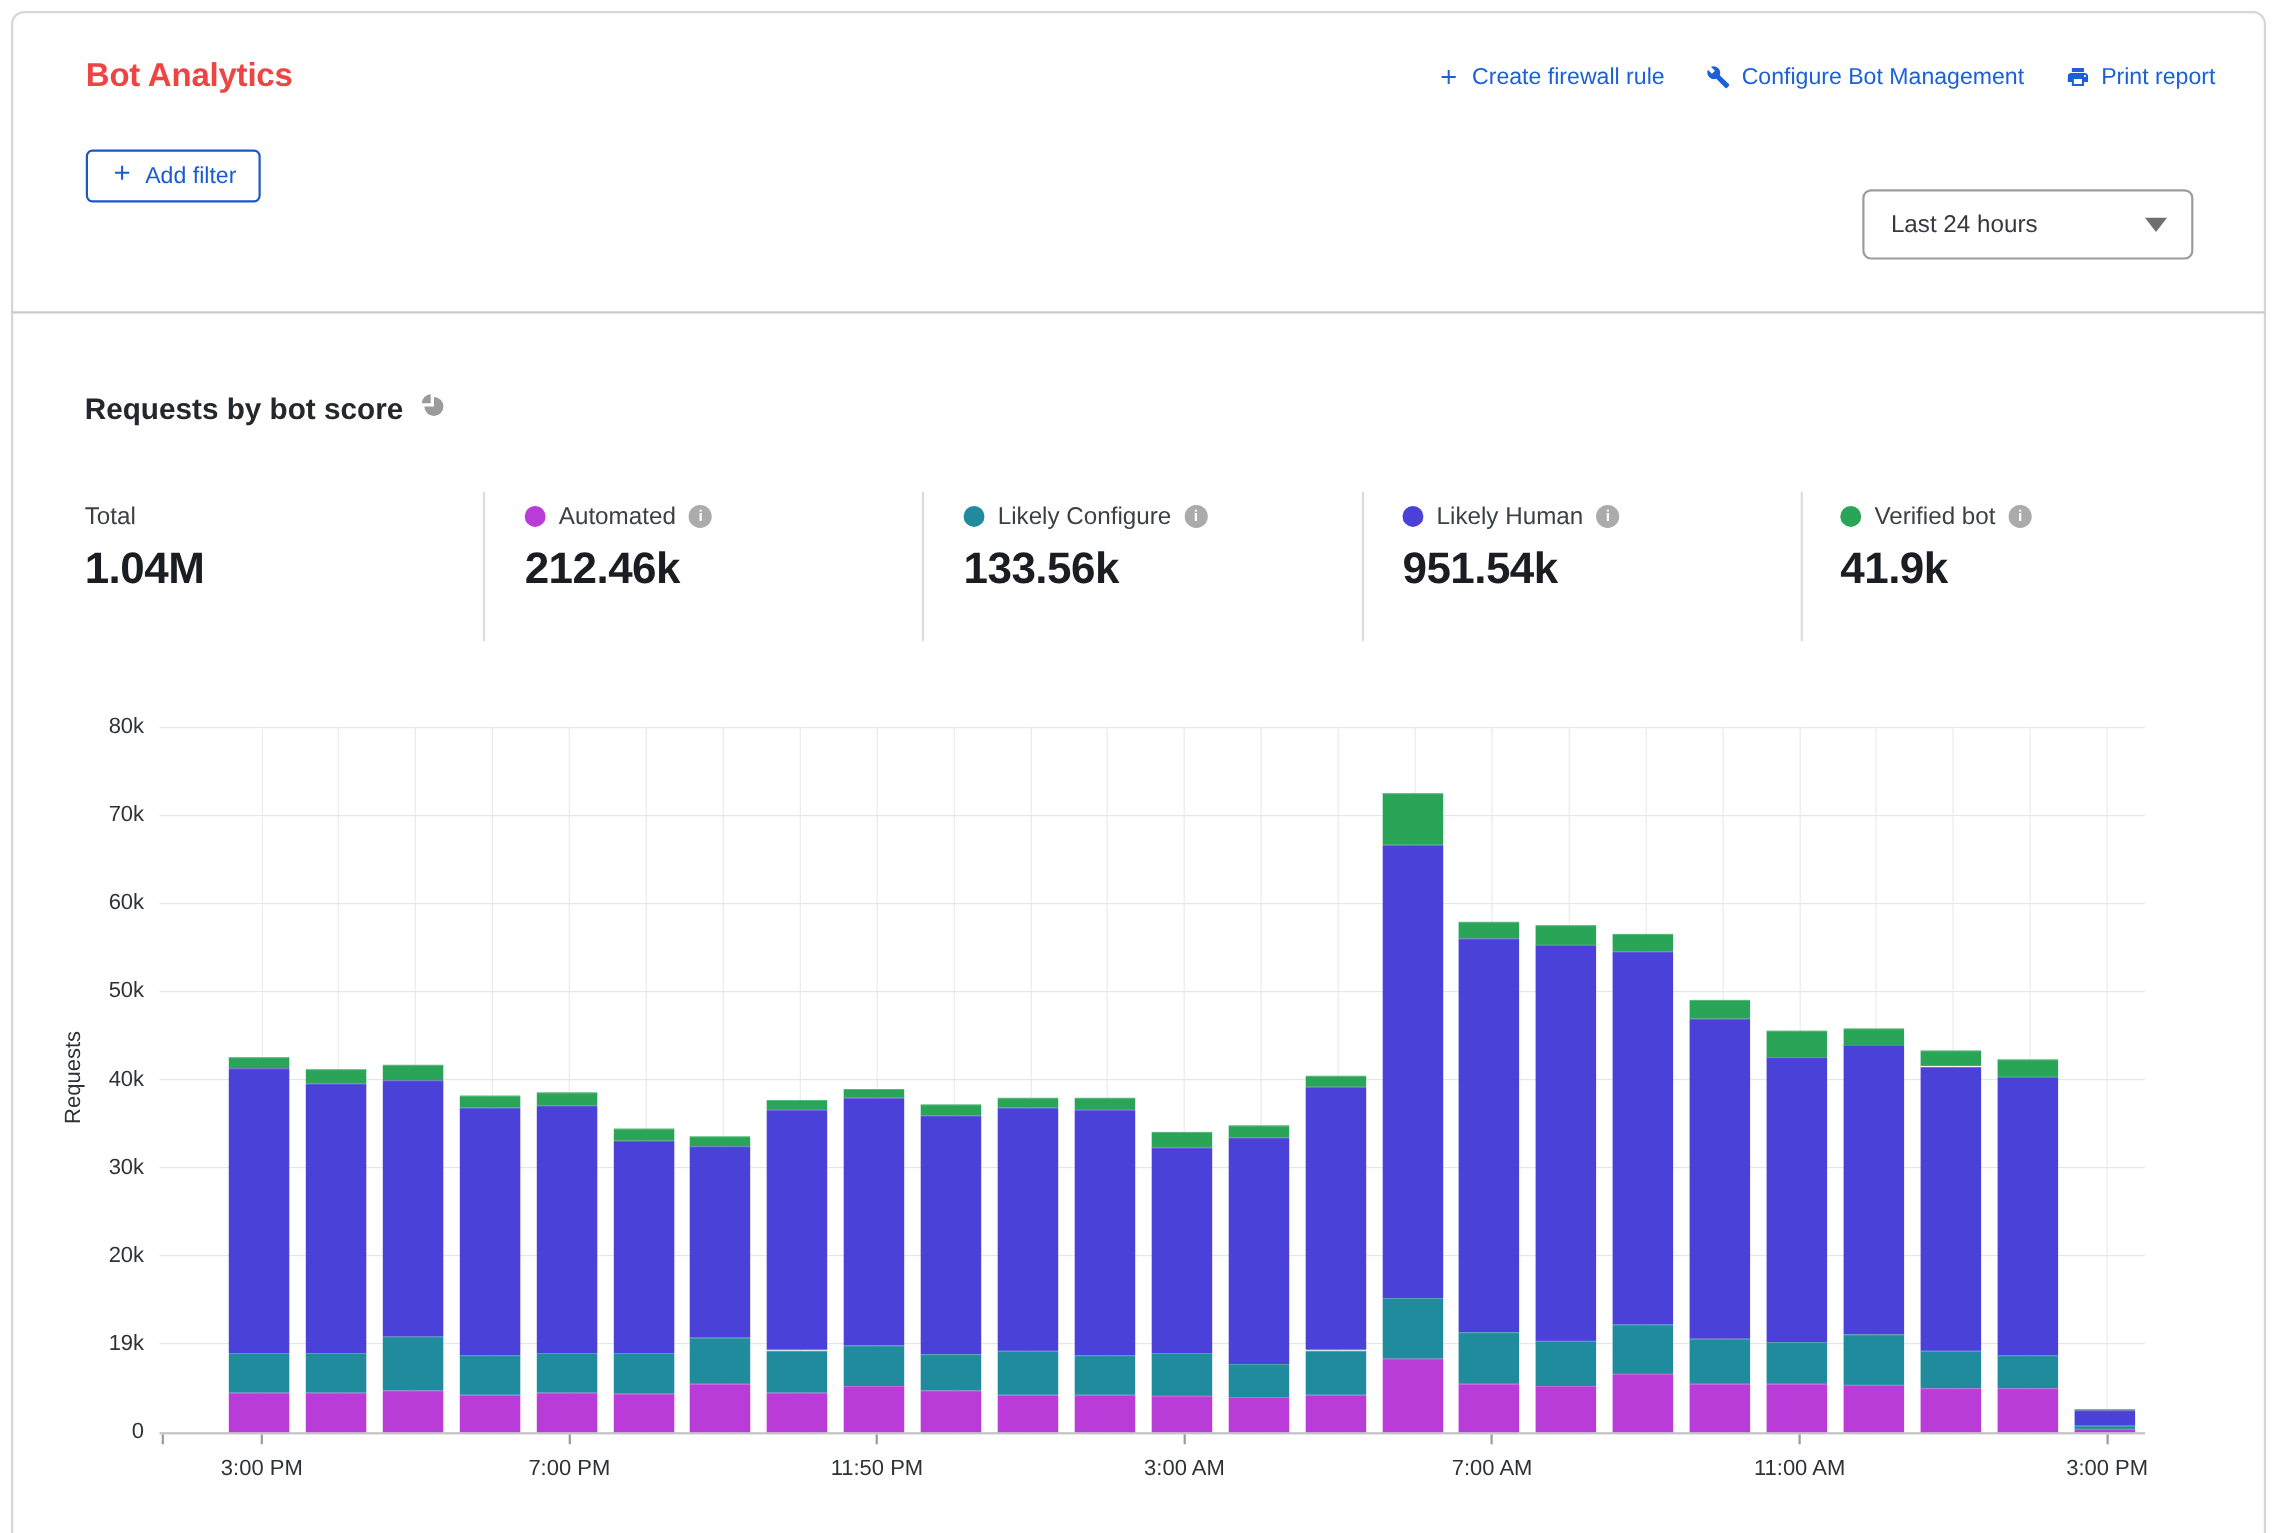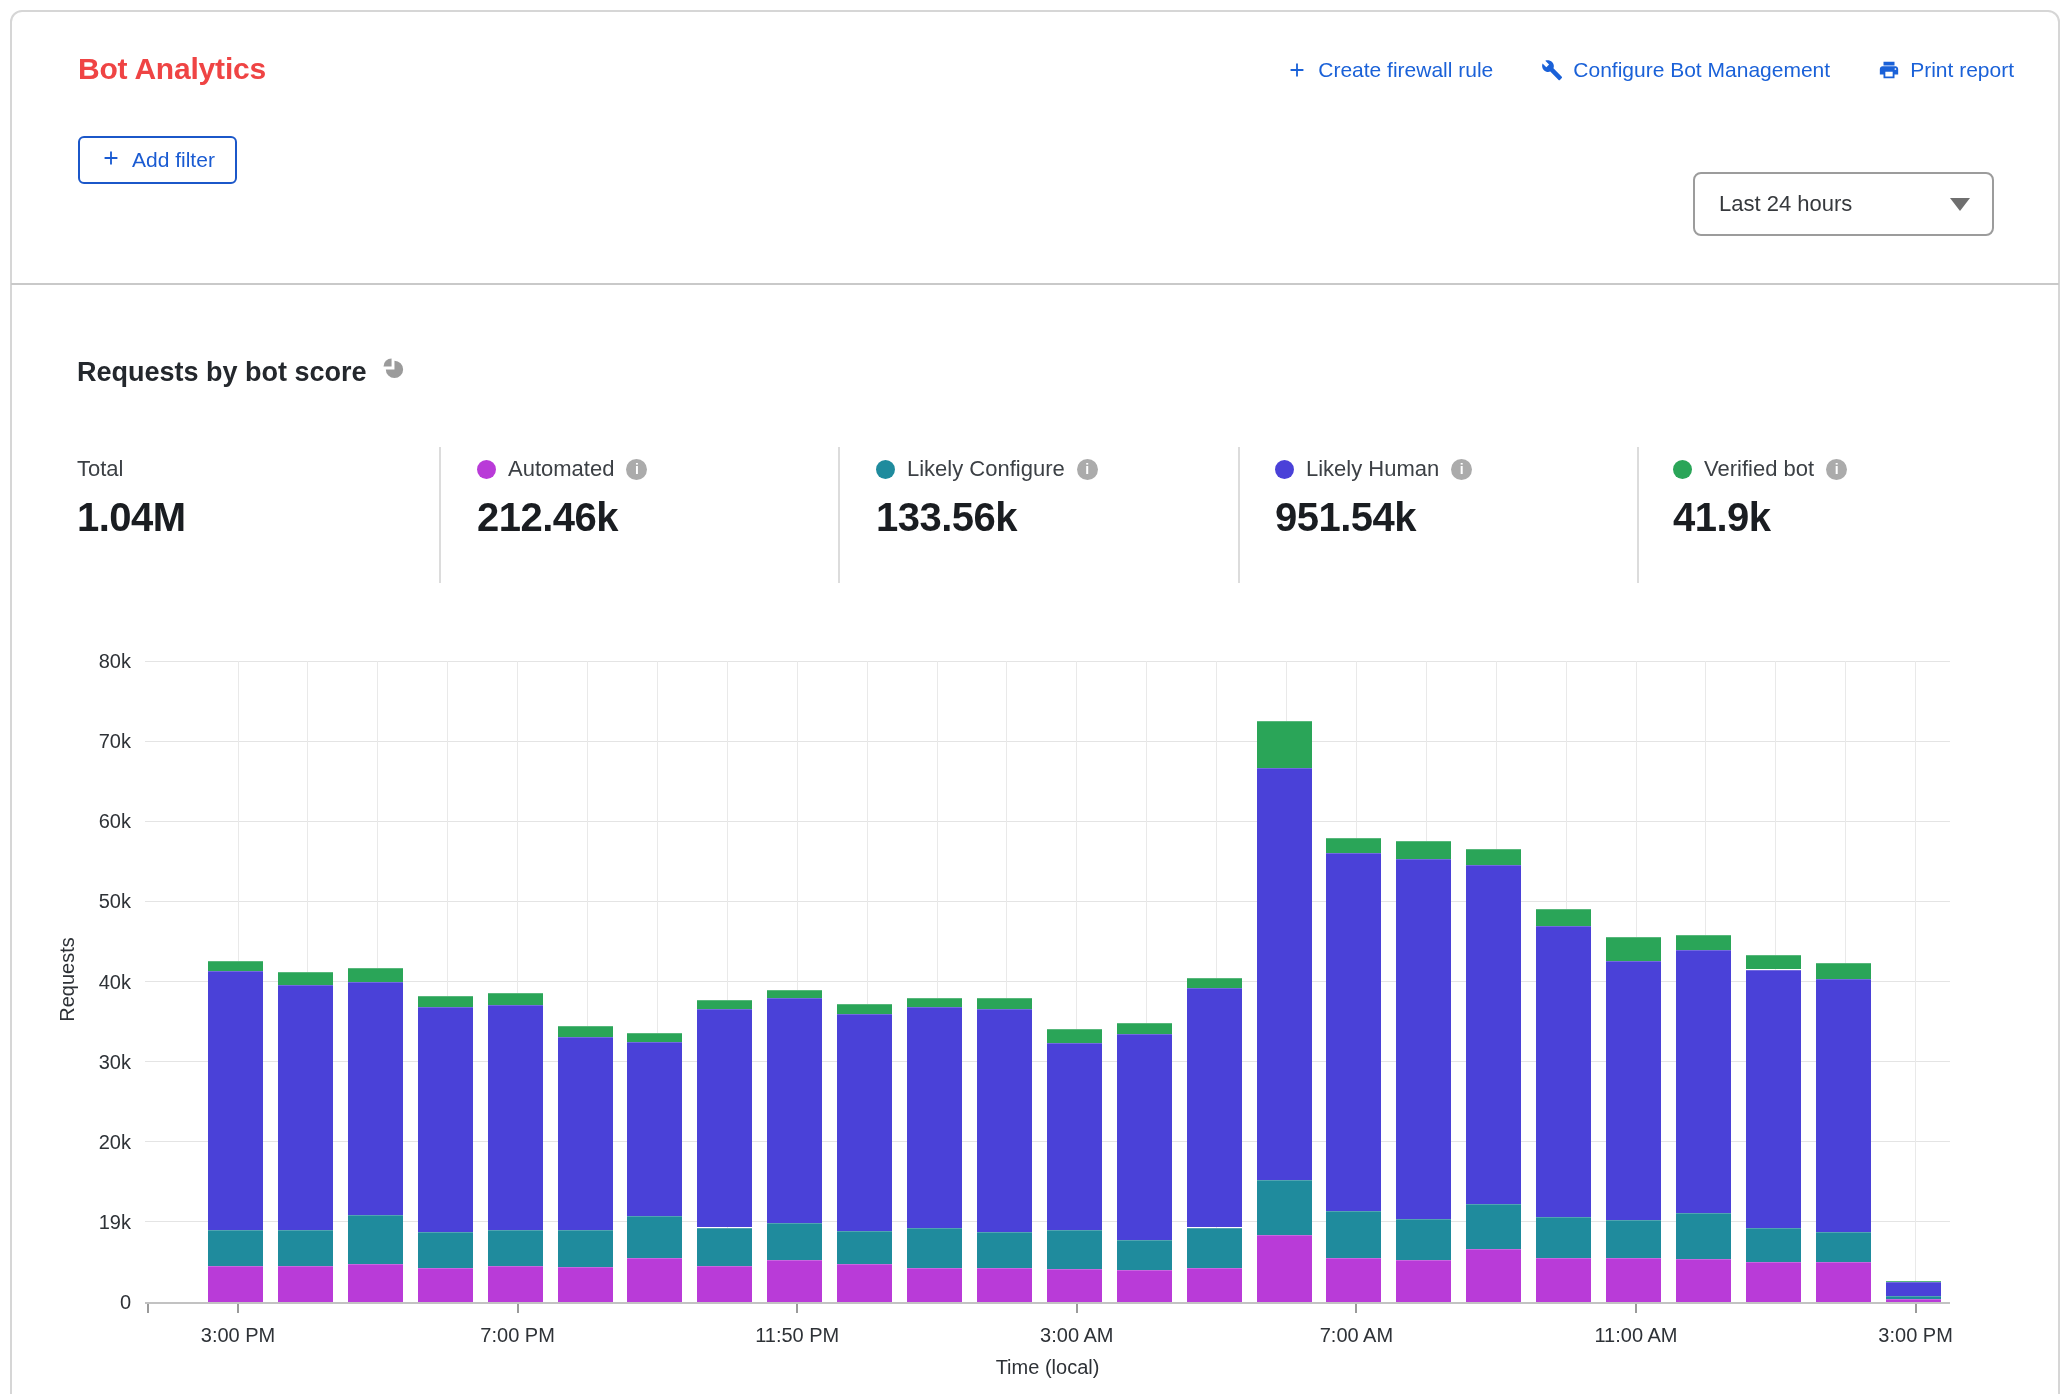--- a/index.html
+++ b/index.html
@@ -9,21 +9,21 @@
   }
   .card{
     position:absolute;left:10px;top:10px;width:2046px;height:1480px;
     border:2px solid #d6d6d6;border-radius:12px;background:#fff;
   }
   .page-title{
     position:absolute;left:78px;top:52px;font-size:30px;font-weight:700;color:#ef4444;
     letter-spacing:-0.2px;
   }
   .actions{
-    position:absolute;top:58px;right:56px;display:flex;gap:48px;align-items:center;
+    position:absolute;top:58px;right:56px;display:flex;gap:38px;align-items:center;
   }
   .action-link{
     display:flex;align-items:center;gap:10px;color:#1a61d8;font-size:21px;font-weight:500;
     cursor:pointer;white-space:nowrap;
   }
   .action-link svg{display:block;}
   .add-filter{
     position:absolute;left:78px;top:136px;height:48px;display:inline-flex;align-items:center;
     gap:10px;padding:0 20px;border:2px solid #1b57c9;border-radius:6px;background:#fff;
     color:#1a5bd2;font-size:21px;font-weight:500;cursor:pointer;box-sizing:border-box;
@@ -334,15 +334,14 @@
     <div class="x-lab" style="left: 652.2px;">11:50 PM</div>
     <div class="x-tick" style="left: 930.8px;"></div>
     <div class="x-lab" style="left: 931.8px;">3:00 AM</div>
     <div class="x-tick" style="left: 1210.4px;"></div>
     <div class="x-lab" style="left: 1211.4px;">7:00 AM</div>
     <div class="x-tick" style="left: 1490px;"></div>
     <div class="x-lab" style="left: 1491px;">11:00 AM</div>
     <div class="x-tick" style="left: 1769.6px;"></div>
     <div class="x-lab" style="left: 1770.6px;">3:00 PM</div>
     <div class="x-tick" style="left: 2px;"></div>
-    <div class="axis-title-x">Time (local)</div>
     <div class="axis-title-y">Requests</div>
   </div>
 
 </body></html>

